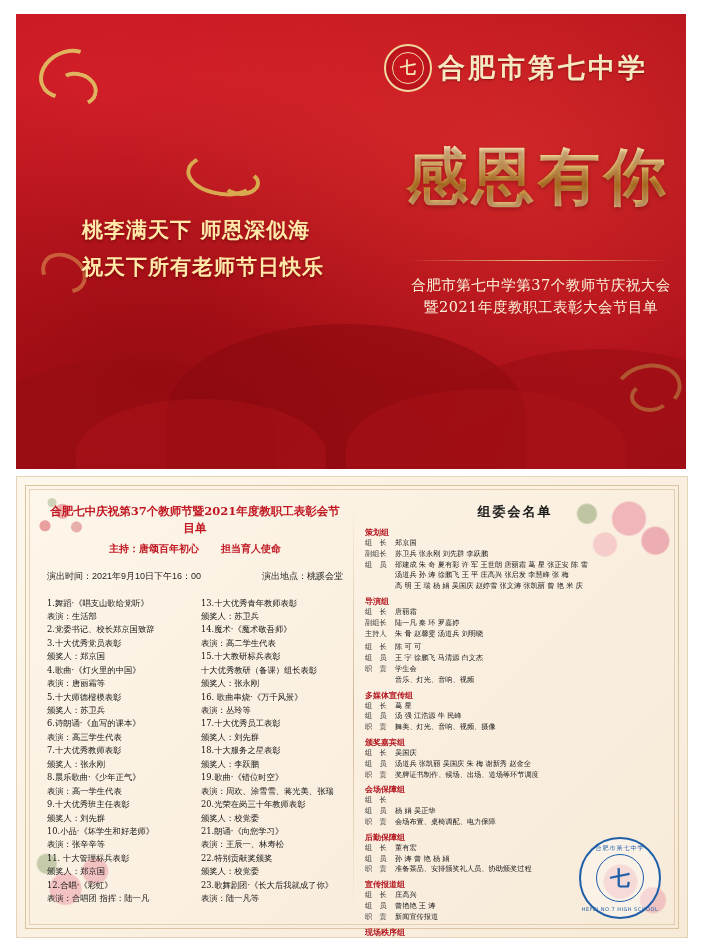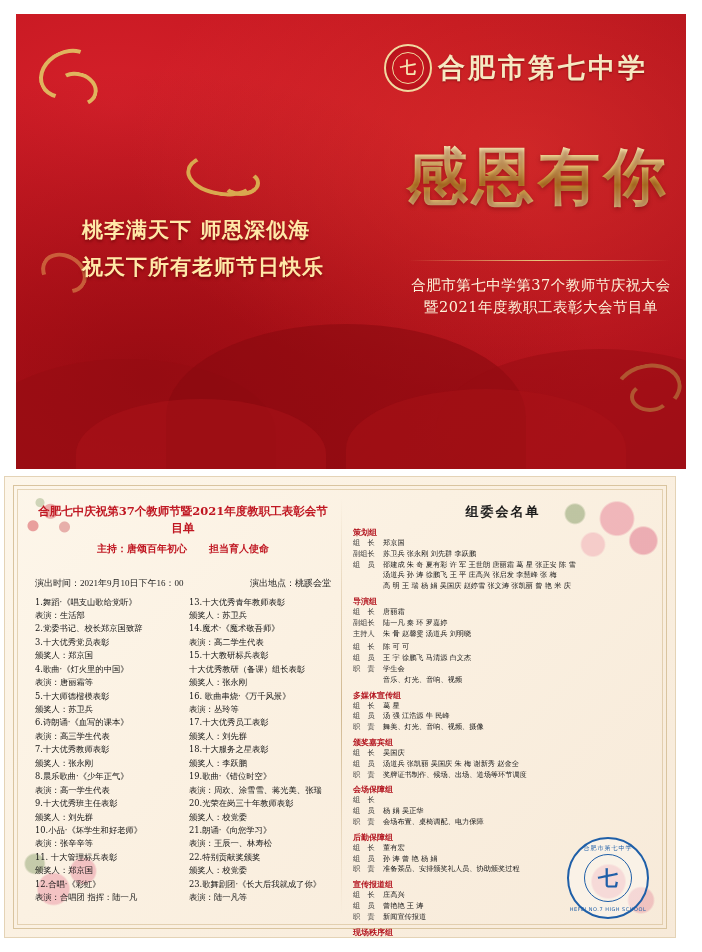--- a/index.html
+++ b/index.html
@@ -85,21 +85,21 @@
   .slogan{
     position:absolute;left:66px;top:198px;width:280px;
     font-family:"DejaVu Serif",serif;font-weight:bold;
     font-size:21px;line-height:1.75;letter-spacing:1px;
     color:#ffe9a8;
     text-shadow:0 2px 3px rgba(90,0,0,.55);
   }
 
   
   .sheet{
-    position:absolute;left:4px;top:476px;width:670px;height:460px;
+    position:absolute;left:16px;top:476px;width:670px;height:460px;
     background:linear-gradient(135deg,#fdf6ea 0%,#fbf1e2 40%,#f7ead9 100%);
     border:1px solid #e4d3b6;
     overflow:hidden;
   }
   .sheet .frame{
     position:absolute;left:8px;top:8px;right:8px;bottom:8px;
     border:1px solid #d9c49f;
   }
   .sheet .frame2{
     position:absolute;left:12px;top:12px;right:12px;bottom:12px;
@@ -146,25 +146,25 @@
   .sheet-title{
     font-size:11.5px;font-weight:bold;color:#c01722;text-align:center;
     font-family:"DejaVu Serif",serif;line-height:1.5;
   }
   .host-line{
     margin-top:4px;font-size:10px;color:#c01722;text-align:center;font-weight:bold;
     font-family:"DejaVu Serif",serif;
   }
   .host-line .gap{display:inline-block;width:22px;}
   .meta-line{
-    margin-top:21px;font-size:9px;color:#1c1c1c;
+    margin-top:14px;font-size:9px;color:#1c1c1c;
     display:flex;justify-content:space-between;
-    font-family:Liberation Serif, serif;
-  }
-  .prog-wrap{margin-top:6px;display:flex;gap:12px;justify-content:flex-end;}
+    font-family:Liberation Sans, sans-serif;
+  }
+  .prog-wrap{margin-top:14px;display:flex;gap:12px;justify-content:flex-end;}
   .prog-col{width:142px;}
   .prog-item{font-size:8.3px;line-height:1.62;color:#141414;font-family:"DejaVu Serif",serif;}
   .prog-sub{font-size:8.3px;line-height:1.62;color:#141414;font-family:"DejaVu Serif",serif;}
 
   .right-title{
     font-size:13px;font-weight:bold;color:#1a1a1a;text-align:center;
     font-family:"DejaVu Serif",serif;letter-spacing:2px;margin-bottom:5px;
   }
   .grp{margin-bottom:3px;}
   .grp-name{font-size:8px;font-weight:bold;color:#b3151f;font-family:"DejaVu Serif",serif;line-height:1.5;}

